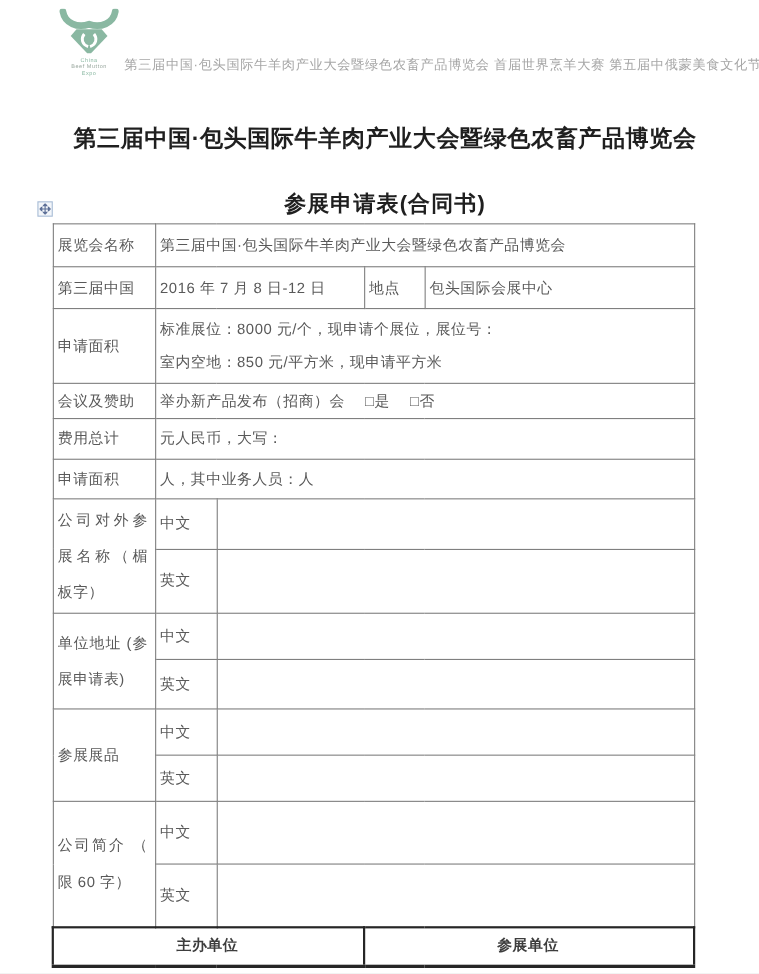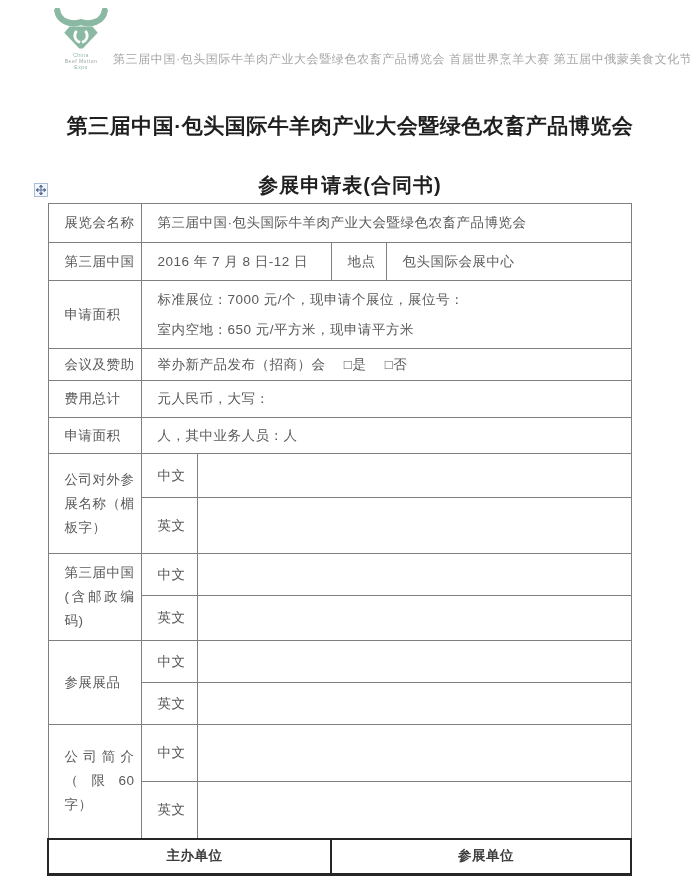--- a/index.html
+++ b/index.html
@@ -32,28 +32,28 @@
   }
 
   
   table.form{
     position:absolute;left:47px;top:203px;width:583px;
     border-collapse:collapse;table-layout:fixed;
     font-size:13.5px;color:#595959;
   }
   table.form td{
     border:1px solid #7f7f7f;
-    padding:2px 6px 2px 16px;
+    padding:2px 6px 2px 4px;
     vertical-align:middle;
     overflow:hidden;
     box-sizing:border-box;
     letter-spacing:.5px;
   }
   td.lbl{text-align:left;}
-  td.lbl-wrap{vertical-align:top;padding-top:10px;text-align:justify;line-height:24px;}
+  td.lbl-wrap{vertical-align:top;padding-top:10px;text-align:justify;line-height:33px;}
   td.lbl-top{vertical-align:top;padding-top:9px;}
   td.two-line div{line-height:30px;}
   td.lang-top{vertical-align:top;padding-top:8px;}
   .chk{margin-left:14px;}
   .chk:first-of-type{margin-left:10px;}
 
   
   tr.footer-row td{
     border:2px solid #262626;
     border-bottom:3px solid #262626;
@@ -117,22 +117,22 @@
     <tr style="height:38px">
       <td class="lbl">第三届中国</td>
       <td colspan="2">2016 年 7 月 8 日-12 日</td>
       <td class="lbl">地点</td>
       <td>包头国际会展中心</td>
     </tr>
 
     <tr style="height:68px">
       <td class="lbl lbl-top">申请面积</td>
       <td colspan="4" class="two-line">
-        <div>标准展位：7000 元/个，现申请个展位，展位号：</div>
-        <div>室内空地：650 元/平方米，现申请平方米</div>
+        <div>标准展位：8000 元/个，现申请个展位，展位号：</div>
+        <div>室内空地：850 元/平方米，现申请平方米</div>
       </td>
     </tr>
 
     <tr style="height:32px">
       <td class="lbl">会议及赞助</td>
       <td colspan="4">
         <span>举办新产品发布（招商）会</span>
         <span class="chk">□是</span>
         <span class="chk">□否</span>
       </td>
@@ -152,21 +152,21 @@
       <td rowspan="2" class="lbl lbl-wrap">公司对外参展名称（楣板字）</td>
       <td>中文</td>
       <td colspan="3"></td>
     </tr>
     <tr style="height:56px">
       <td>英文</td>
       <td colspan="3"></td>
     </tr>
 
     <tr style="height:42px">
-      <td rowspan="2" class="lbl lbl-wrap">第三届中国 (含邮政编码)</td>
+      <td rowspan="2" class="lbl lbl-wrap">单位地址 (参展申请表)</td>
       <td>中文</td>
       <td colspan="3"></td>
     </tr>
     <tr style="height:45px">
       <td>英文</td>
       <td colspan="3"></td>
     </tr>
 
     <tr style="height:42px">
       <td rowspan="2" class="lbl lbl-wrap">参展展品</td>

